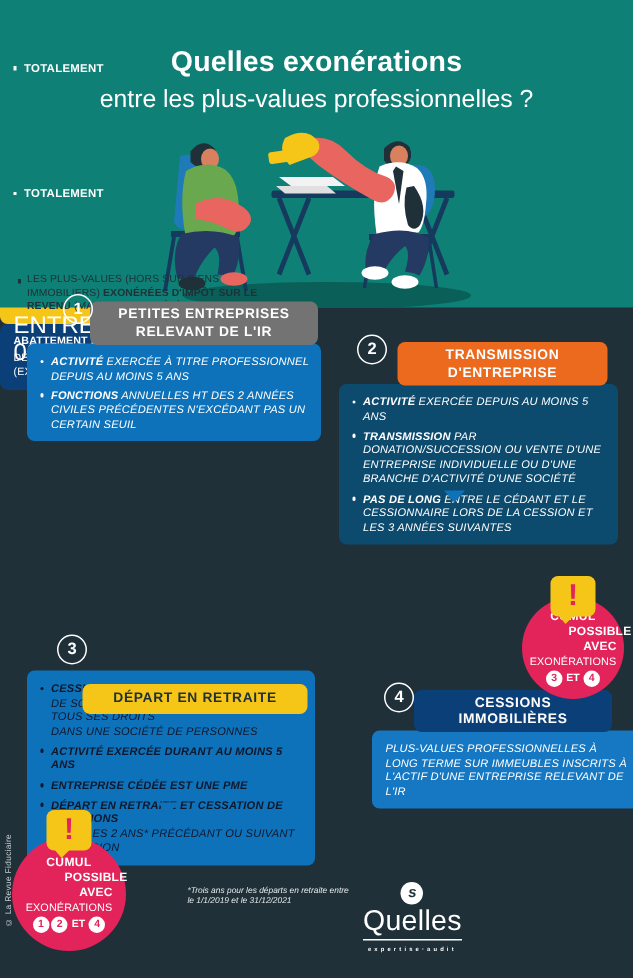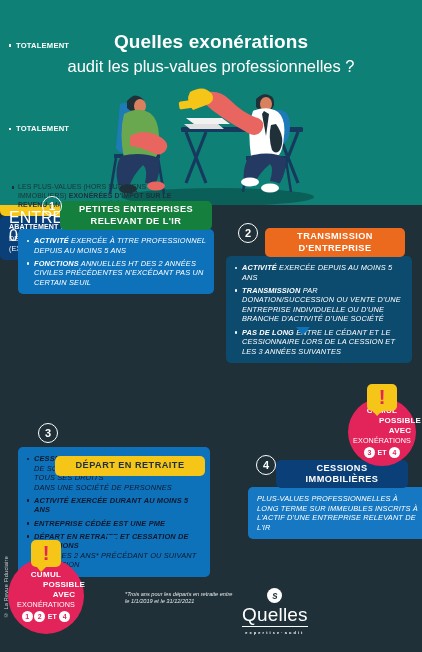--- a/index.html
+++ b/index.html
@@ -90,21 +90,21 @@
   
   .arrow {
     position: absolute;
     width: 0; height: 0;
     border-left: 7px solid transparent;
     border-right: 7px solid transparent;
     z-index: 5;
   }
 
   
-  .s1-cap { left: 60px; top: 201px; width: 152px; height: 29px; background: #15803d; }
+  .s1-cap { left: 60px; top: 201px; width: 152px; height: 29px; background: #737373; }
   .s1-num { left: 42px; top: 196px; }
   .s1-panel { left: 18px; top: 229px; width: 196px; background: #0e72bb; color: #ffffff; }
   .s1-arrow { left: 104px; top: 281px; border-top: 8px solid #0e72bb; }
   .s1-panel2 {
     left: 18px; top: 293px; width: 196px; height: 93px;
     background: #7ab648; color: #ffffff; border-radius: 5px; z-index: 3;
     padding: 7px 8px 7px 9px;
   }
   .s1-lead { font-size: 7.4px; line-height: 9.6px; font-weight: normal; letter-spacing: .15px; }
   .s1-sub { margin-top: 5px; }
@@ -245,21 +245,21 @@
   }
 </style>
 </head>
 <body>
 
 <div id="page">
 
   <div class="header">
     <div class="title-wrap">
       <div class="title-l1">Quelles exonérations</div>
-      <div class="title-l2">audit les plus-values professionnelles ?</div>
+      <div class="title-l2">entre les plus-values professionnelles ?</div>
     </div>
 
     <svg class="illus" viewBox="0 0 272 122">
       <ellipse cx="140" cy="113" rx="96" ry="9" fill="#0a5f58"></ellipse>
 
       <rect x="103" y="43" width="122" height="5" rx="1.5" fill="#163a5e"></rect>
       <path d="M108 48 L128 99 M128 48 L108 99" stroke="#163a5e" stroke-width="3.2" fill="none"></path>
       <path d="M200 48 L220 99 M220 48 L200 99" stroke="#163a5e" stroke-width="3.2" fill="none"></path>
 
       <path d="M42 20 q12 -4 13 10 l1 38 q-14 4 -18 -4 z" fill="#1f7bb8"></path>

